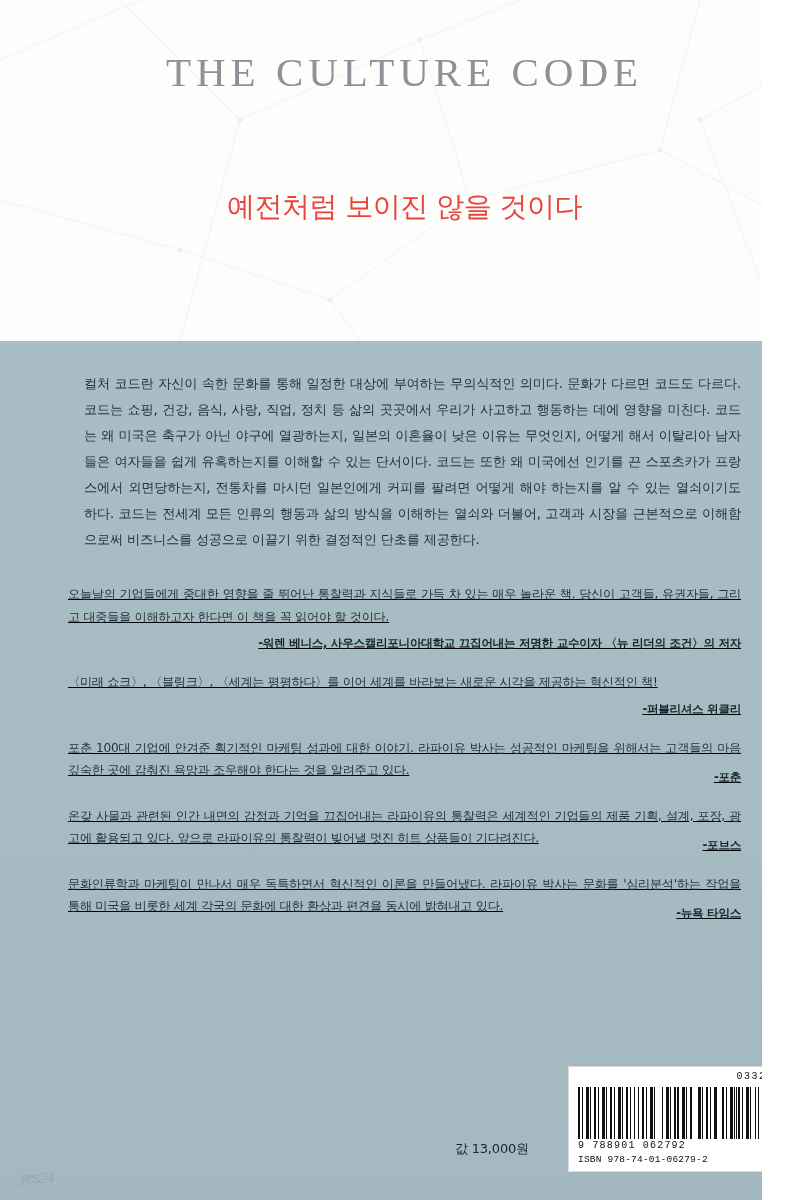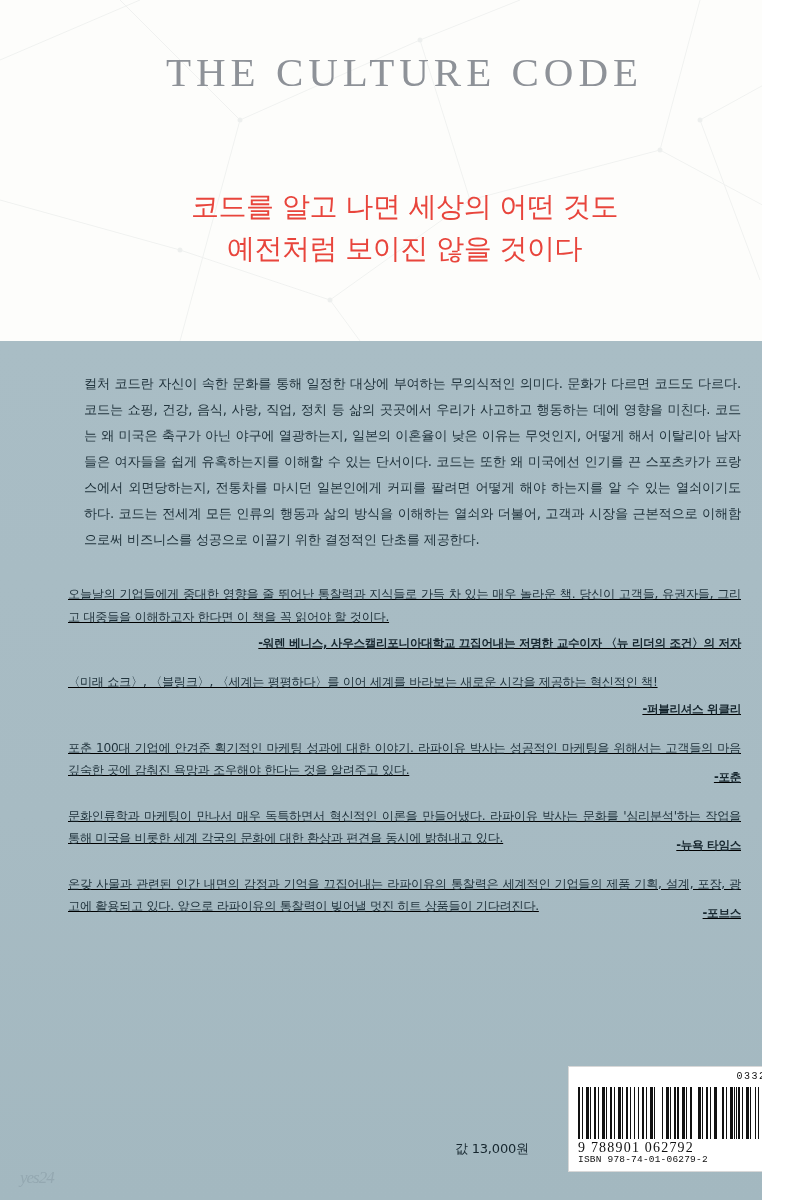--- a/index.html
+++ b/index.html
@@ -172,22 +172,22 @@
     background:
       repeating-linear-gradient(90deg,
         transparent 0px, transparent 21px, #fff 21px, #fff 23px,
         transparent 23px, transparent 40px, #111 40px, #111 41px,
         transparent 41px, transparent 57px, #fff 57px, #fff 59px);
   }
   .ean-num {
     position: absolute;
     left: 9px;
     top: 73px;
-    font-family: Liberation Serif, serif;
-    font-size: 14px;
+    font-family: Liberation Mono, monospace;
+    font-size: 10px;
     letter-spacing: 1.2px;
     color: #111;
     white-space: nowrap;
   }
   .isbn-num {
     position: absolute;
     left: 9px;
     top: 87px;
     font-family: "Liberation Mono", monospace;
     font-size: 9.5px;
@@ -233,21 +233,20 @@
         <circle cx="660" cy="150" r="2.5"></circle>
         <circle cx="180" cy="250" r="2.5"></circle>
         <circle cx="330" cy="300" r="2.5"></circle>
         <circle cx="700" cy="120" r="2.5"></circle>
       </g>
     </svg>
 
     <div class="eng-title">THE CULTURE CODE</div>
 
     <div class="kr-headline">
-      <span>코드를 알고 나면 세상의 어떤 것도</span>
       <span>예전처럼 보이진 않을 것이다</span>
     </div>
   </div>
 
   <div class="main-panel">
 
     <div class="body-col">
 
       <p class="para lead">컬처 코드란 자신이 속한 문화를 통해 일정한 대상에 부여하는 무의식적인 의미다. 문화가 다르면 코드도 다르다. 코드는 쇼핑, 건강, 음식, 사랑, 직업, 정치 등 삶의 곳곳에서 우리가 사고하고 행동하는 데에 영향을 미친다. 코드는 왜 미국은 축구가 아닌 야구에 열광하는지, 일본의 이혼율이 낮은 이유는 무엇인지, 어떻게 해서 이탈리아 남자들은 여자들을 쉽게 유혹하는지를 이해할 수 있는 단서이다. 코드는 또한 왜 미국에선 인기를 끈 스포츠카가 프랑스에서 외면당하는지, 전통차를 마시던 일본인에게 커피를 팔려면 어떻게 해야 하는지를 알 수 있는 열쇠이기도 하다. 코드는 전세계 모든 인류의 행동과 삶의 방식을 이해하는 열쇠와 더불어, 고객과 시장을 근본적으로 이해함으로써 비즈니스를 성공으로 이끌기 위한 결정적인 단초를 제공한다.</p>
 
@@ -260,27 +259,27 @@
         <p class="quote">〈미래 쇼크〉, 〈블링크〉, 〈세계는 평평하다〉를 이어 세계를 바라보는 새로운 시각을 제공하는 혁신적인 책!</p>
         <p class="attrib">-퍼블리셔스 위클리</p>
       </div>
 
       <div class="block">
         <p class="quote">포춘 100대 기업에 안겨준 획기적인 마케팅 성과에 대한 이야기. 라파이유 박사는 성공적인 마케팅을 위해서는 고객들의 마음 깊숙한 곳에 감춰진 욕망과 조우해야 한다는 것을 알려주고 있다.</p>
         <p class="attrib inline-right">-포춘</p>
       </div>
 
       <div class="block">
+        <p class="quote">온갖 사물과 관련된 인간 내면의 감정과 기억을 끄집어내는 라파이유의 통찰력은 세계적인 기업들의 제품 기획, 설계, 포장, 광고에 활용되고 있다. 앞으로 라파이유의 통찰력이 빚어낼 멋진 히트 상품들이 기다려진다.</p>
+        <p class="attrib inline-right">-포브스</p>
+      </div>
+
+      <div class="block">
         <p class="quote">문화인류학과 마케팅이 만나서 매우 독특하면서 혁신적인 이론을 만들어냈다. 라파이유 박사는 문화를 '심리분석'하는 작업을 통해 미국을 비롯한 세계 각국의 문화에 대한 환상과 편견을 동시에 밝혀내고 있다.</p>
         <p class="attrib inline-right">-뉴욕 타임스</p>
-      </div>
-
-      <div class="block">
-        <p class="quote">온갖 사물과 관련된 인간 내면의 감정과 기억을 끄집어내는 라파이유의 통찰력은 세계적인 기업들의 제품 기획, 설계, 포장, 광고에 활용되고 있다. 앞으로 라파이유의 통찰력이 빚어낼 멋진 히트 상품들이 기다려진다.</p>
-        <p class="attrib inline-right">-포브스</p>
       </div>
 
     </div>
 
     <div class="price">값 13,000원</div>
 
     <div class="barcode-box">
       <div class="isbn-top">03320</div>
       <div class="bars"></div>
       <div class="bars2"></div>

